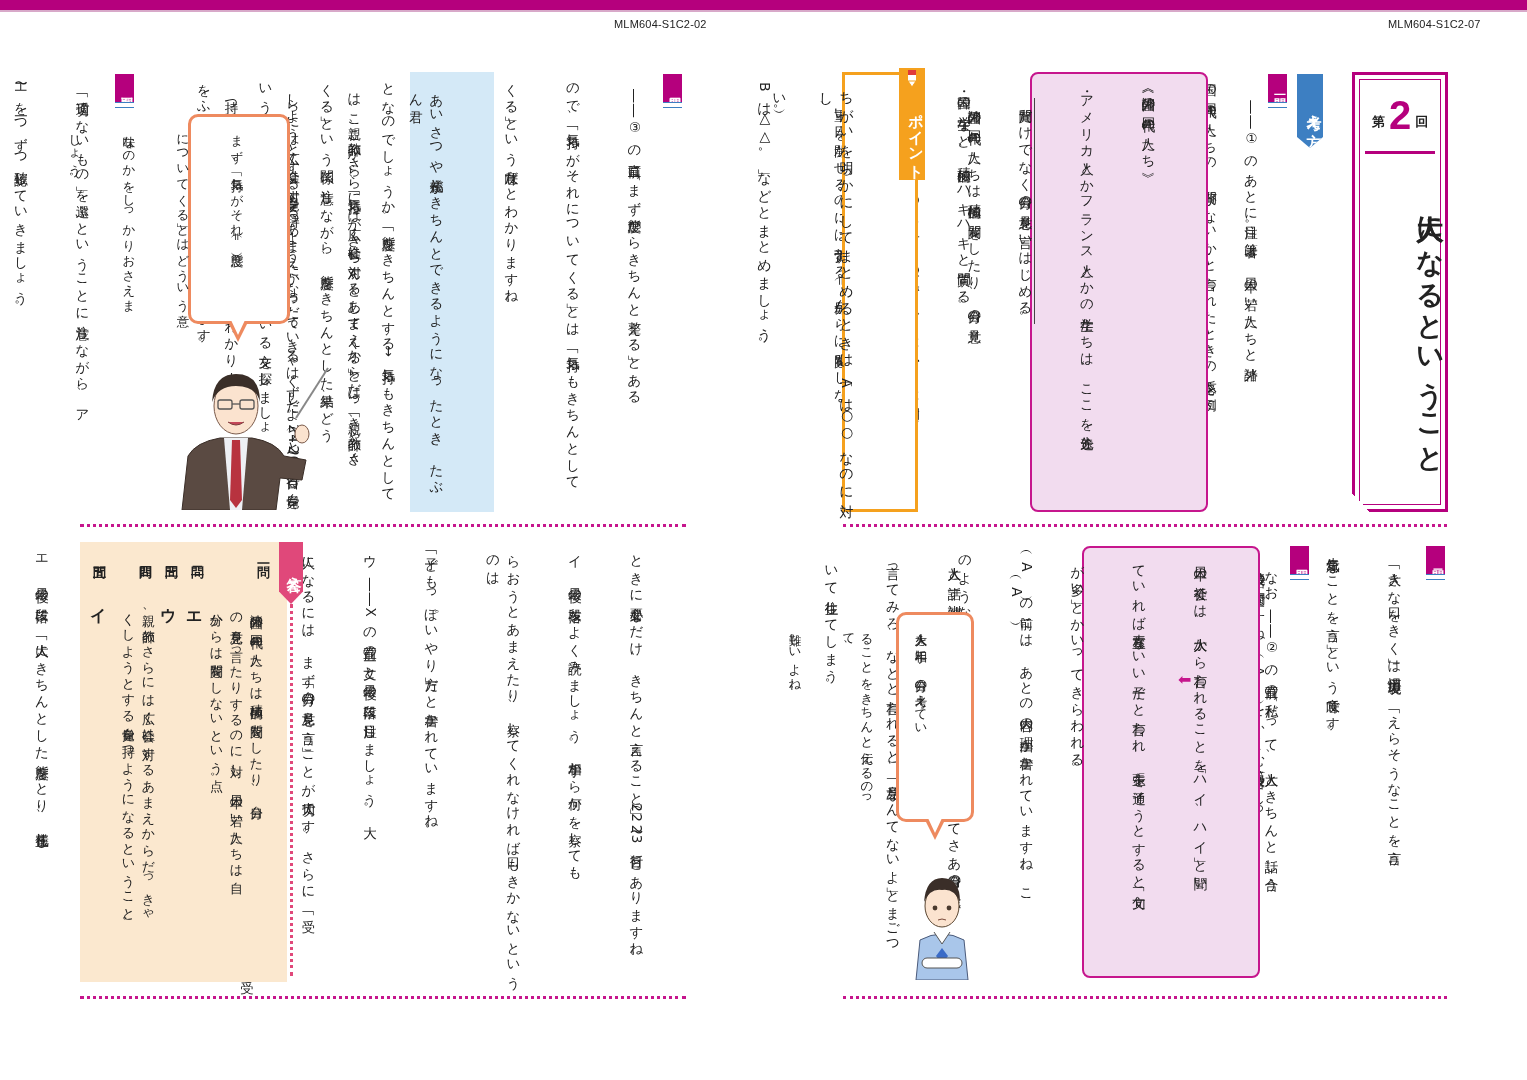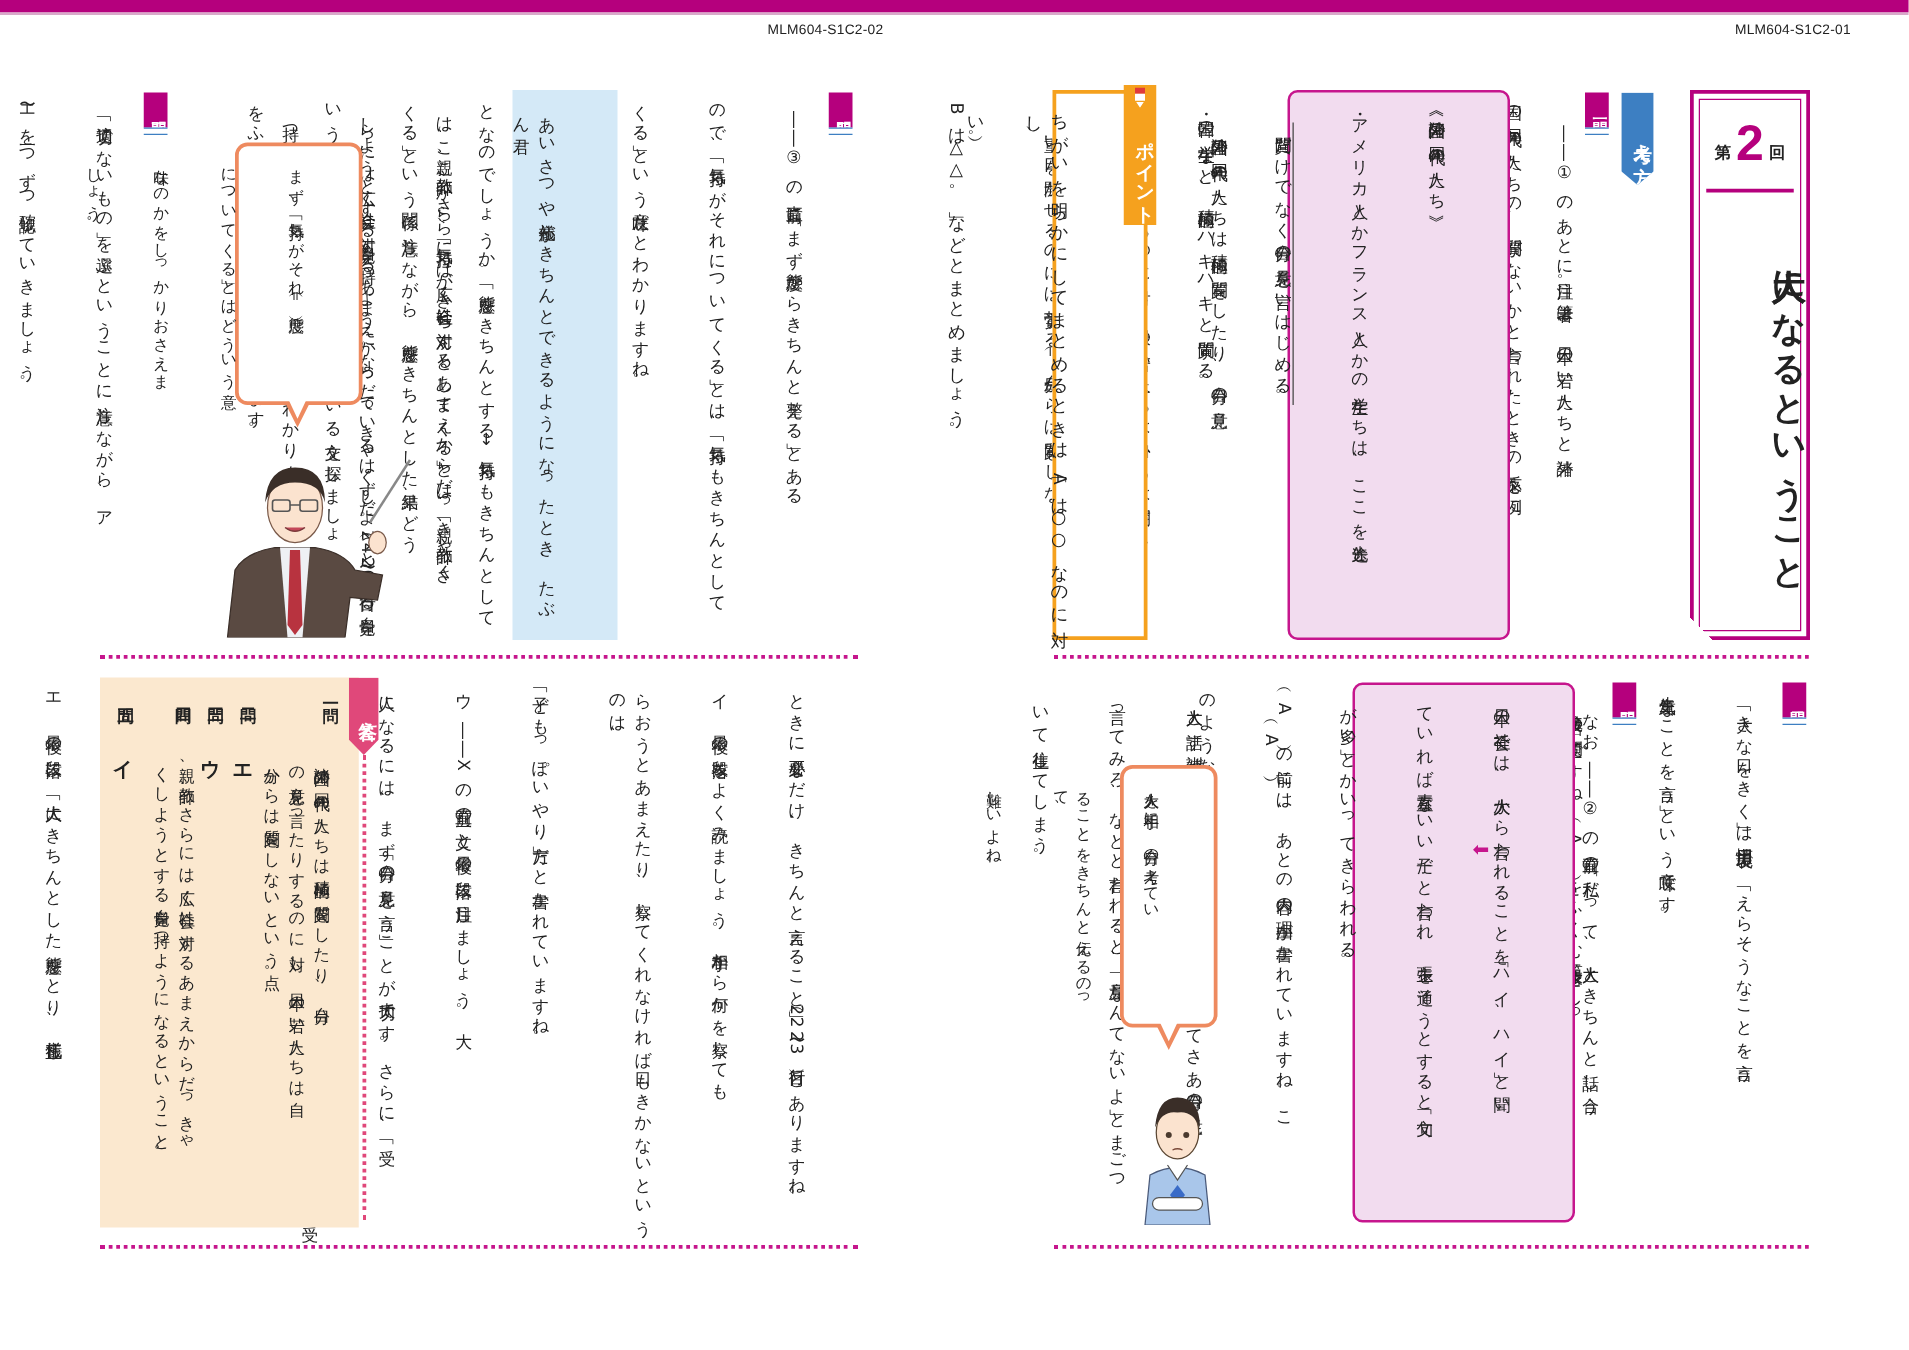--- a/index.html
+++ b/index.html
@@ -49,21 +49,21 @@
 
   .ul { border-right: 1.5px solid #444; }
   .arrow-left { position: absolute; color: #c6168d; font-size: 16px; }
 </style>
 </head>
 <body>
 
 <div class="topbar"></div>
 <div class="topbar-line"></div>
 <div class="page-code" style="left:614px;">MLM604-S1C2-02</div>
-<div class="page-code" style="left:1388px;">MLM604-S1C2-01</div>
+<div class="page-code" style="left:1388px;">MLM604-S1C2-07</div>
 
 <div class="title-box">
   <div class="title-box-inner"></div>
   <div class="title-num-row">
     <span class="title-dai">第</span>
     <span class="title-num">2</span>
     <span class="title-kai">回</span>
   </div>
   <div class="title-rule"></div>
   <div class="title-text vt">大人になるということ</div>

